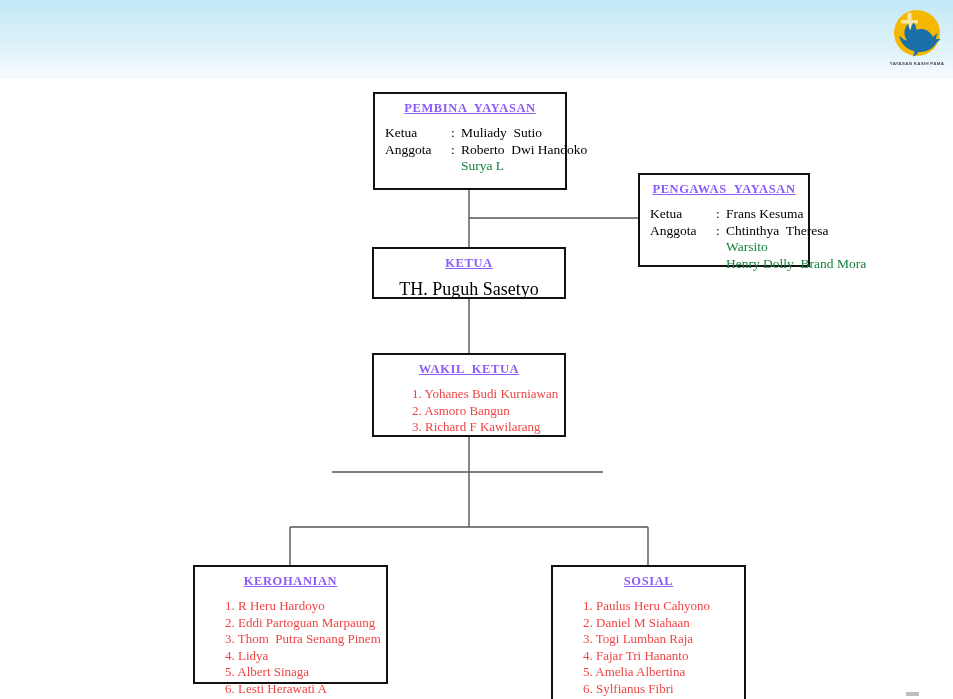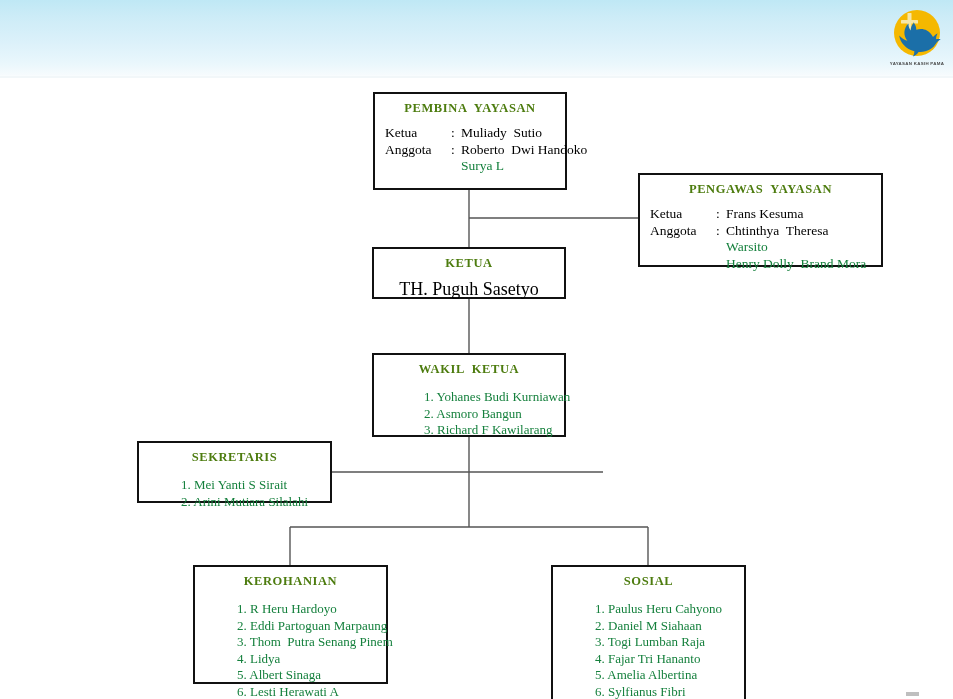--- a/index.html
+++ b/index.html
@@ -65,23 +65,24 @@
     box-sizing: border-box;
     border: 2px solid #111111;
     background: #ffffff;
     padding: 7px 10px 8px 10px;
   }
   .node-title {
     text-align: center;
     font-weight: bold;
     font-size: 12.5px;
     letter-spacing: 0.6px;
-    color: #4d7c0f;
+    color: #8b5cf6;
     margin-bottom: 9px;
     white-space: pre;
+    text-decoration: underline;
   }
   .kv-row {
     font-size: 13.5px;
     line-height: 16.5px;
     color: #000000;
     display: flex;
     white-space: pre;
   }
   .kv-label { width: 66px; flex: none; }
   .kv-colon { width: 10px; flex: none; }
@@ -94,33 +95,33 @@
     white-space: pre;
   }
   .single-line {
     text-align: center;
     font-size: 18px;
     line-height: 18px;
     color: #000000;
   }
   .num-list {
     list-style: none;
-    margin: 12px;
+    margin: 0;
     padding: 0;
     font-size: 13px;
     line-height: 16.5px;
-    color: #15803d;
+    color: #ef4444;
   }
   .num-list li { white-space: pre; }
   .list-center { padding-left: 28px; }
   .list-wide { padding-left: 20px; }
 
   
   #node-pembina   { left: 373px; top: 92px;  width: 194px; height: 98px; }
-  #node-pengawas  { left: 638px; top: 173px; width: 245px; height: 94px; }
+  #node-pengawas  { left: 638px; top: 173px; width: 172px; height: 94px; }
   #node-ketua     { left: 372px; top: 247px; width: 194px; height: 52px; }
   #node-wakil     { left: 372px; top: 353px; width: 194px; height: 84px; }
   #node-sekretaris{ left: 137px; top: 441px; width: 195px; height: 62px; }
   #node-bendahara { left: 603px; top: 441px; width: 197px; height: 62px; }
   #node-kerohanian{ left: 193px; top: 565px; width: 195px; height: 119px; }
   #node-sosial    { left: 551px; top: 565px; width: 195px; height: 136px; }
 
   #bottom-mark {
     position: absolute;
     left: 906px;
@@ -207,27 +208,20 @@
 
   <div class="node" id="node-wakil">
     <div class="node-title">WAKIL  KETUA</div>
     <ul class="num-list list-center">
       <li>1. Yohanes Budi Kurniawan</li>
       <li>2. Asmoro Bangun</li>
       <li>3. Richard F Kawilarang</li>
     </ul>
   </div>
 
-  <div class="node" id="node-sekretaris">
-    <div class="node-title">SEKRETARIS</div>
-    <ul class="num-list list-wide">
-      <li>1. Mei Yanti S Sirait</li>
-      <li>2. Arini Mutiara Silalahi</li>
-    </ul>
-  </div>
 
 
   <div class="node" id="node-kerohanian">
     <div class="node-title">KEROHANIAN</div>
     <ul class="num-list list-wide">
       <li>1. R Heru Hardoyo</li>
       <li>2. Eddi Partoguan Marpaung</li>
       <li>3. Thom  Putra Senang Pinem</li>
       <li>4. Lidya</li>
       <li>5. Albert Sinaga</li>

